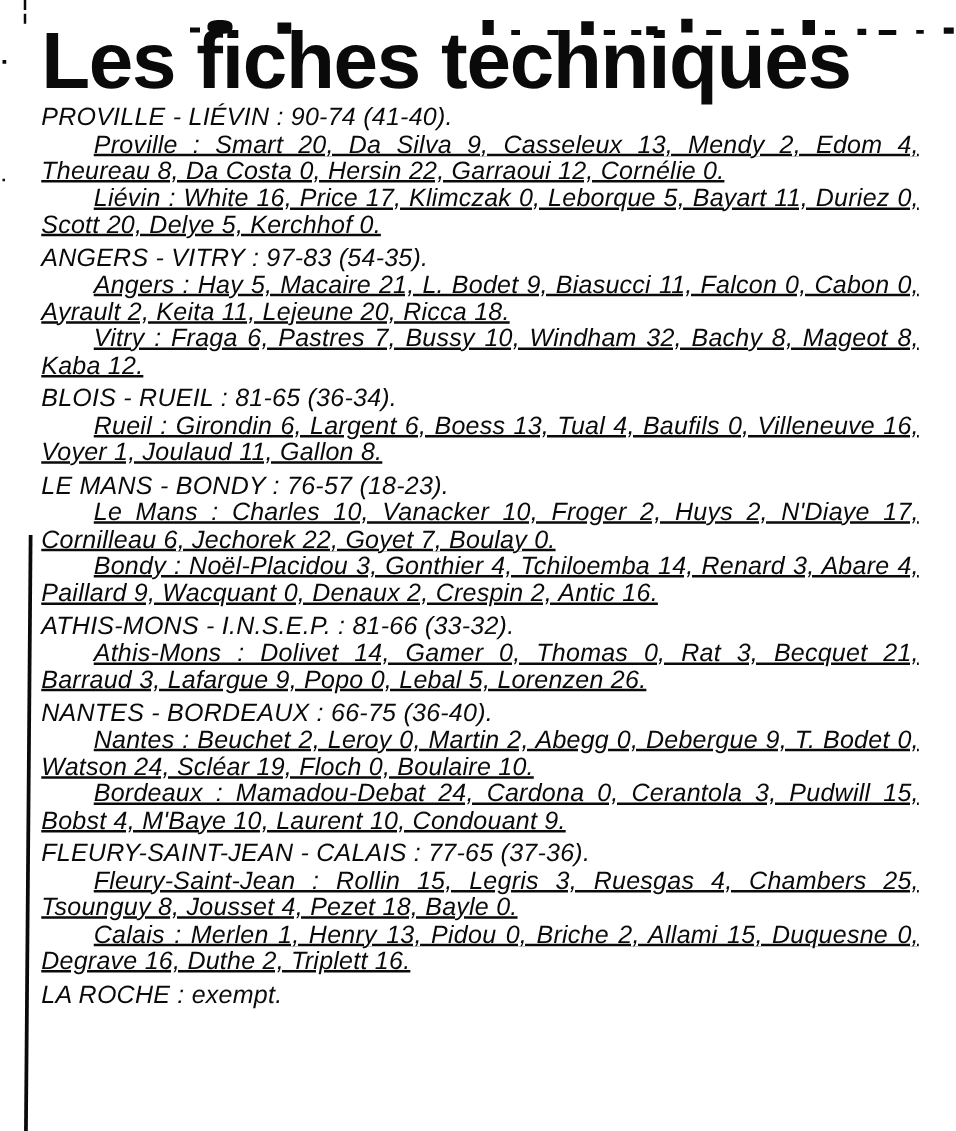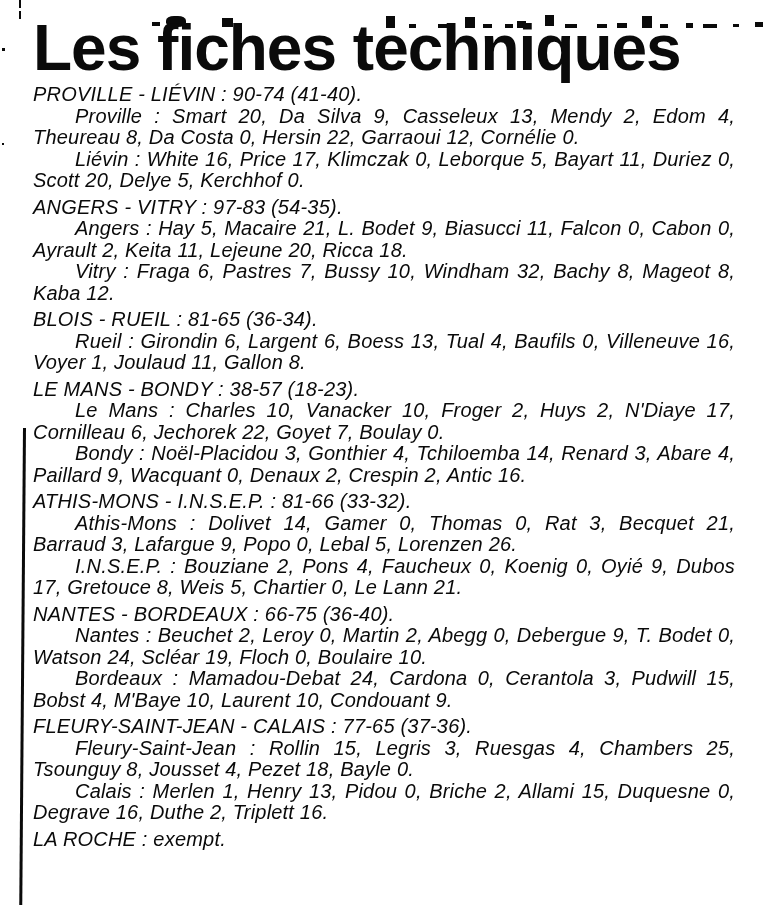--- a/index.html
+++ b/index.html
@@ -30,21 +30,21 @@
   section.match { margin: 0 12px 5px 0; }
   p {
     margin: 0;
     font-style: italic;
     font-size: 20px;
     line-height: 21.5px;
     text-align: justify;
     letter-spacing: 0.2px;
   }
   p.hdr { text-indent: 0; }
-  p.para { text-indent: 42px; }
+  p.para { text-indent: 42px; text-decoration: underline; }
   p.footer-line { margin-top: 2px; }
 
   
   .column-rule {
     position: absolute;
     left: 23px; top: 428px;
     width: 3px; height: 478px;
     background: var(--ink);
     transform: rotate(0.45deg);
     transform-origin: top center;
@@ -108,29 +108,28 @@
     <p class="para">Angers : Hay 5, Macaire 21, L. Bodet 9, Biasucci 11, Falcon 0, Cabon 0, Ayrault 2, Keita 11, Lejeune 20, Ricca 18.</p>
     <p class="para">Vitry : Fraga 6, Pastres 7, Bussy 10, Windham 32, Bachy 8, Mageot 8, Kaba 12.</p>
   </section>
 
   <section class="match">
     <p class="hdr">BLOIS - RUEIL : 81-65 (36-34).</p>
     <p class="para">Rueil : Girondin 6, Largent 6, Boess 13, Tual 4, Baufils 0, Villeneuve 16, Voyer 1, Joulaud 11, Gallon 8.</p>
   </section>
 
   <section class="match">
-    <p class="hdr">LE MANS - BONDY : 38-57 (18-23).</p>
+    <p class="hdr">LE MANS - BONDY : 76-57 (18-23).</p>
     <p class="para">Le Mans : Charles 10, Vanacker 10, Froger 2, Huys 2, N'Diaye 17, Cornilleau 6, Jechorek 22, Goyet 7, Boulay 0.</p>
     <p class="para">Bondy : Noël-Placidou 3, Gonthier 4, Tchiloemba 14, Renard 3, Abare 4, Paillard 9, Wacquant 0, Denaux 2, Crespin 2, Antic 16.</p>
   </section>
 
   <section class="match">
     <p class="hdr">ATHIS-MONS - I.N.S.E.P. : 81-66 (33-32).</p>
     <p class="para">Athis-Mons : Dolivet 14, Gamer 0, Thomas 0, Rat 3, Becquet 21, Barraud 3, Lafargue 9, Popo 0, Lebal 5, Lorenzen 26.</p>
-    <p class="para">I.N.S.E.P. : Bouziane 2, Pons 4, Faucheux 0, Koenig 0, Oyié 9, Dubos 17, Gretouce 8, Weis 5, Chartier 0, Le Lann 21.</p>
   </section>
 
   <section class="match">
     <p class="hdr">NANTES - BORDEAUX : 66-75 (36-40).</p>
     <p class="para">Nantes : Beuchet 2, Leroy 0, Martin 2, Abegg 0, Debergue 9, T. Bodet 0, Watson 24, Scléar 19, Floch 0, Boulaire 10.</p>
     <p class="para">Bordeaux : Mamadou-Debat 24, Cardona 0, Cerantola 3, Pudwill 15, Bobst 4, M'Baye 10, Laurent 10, Condouant 9.</p>
   </section>
 
   <section class="match">
     <p class="hdr">FLEURY-SAINT-JEAN - CALAIS : 77-65 (37-36).</p>

